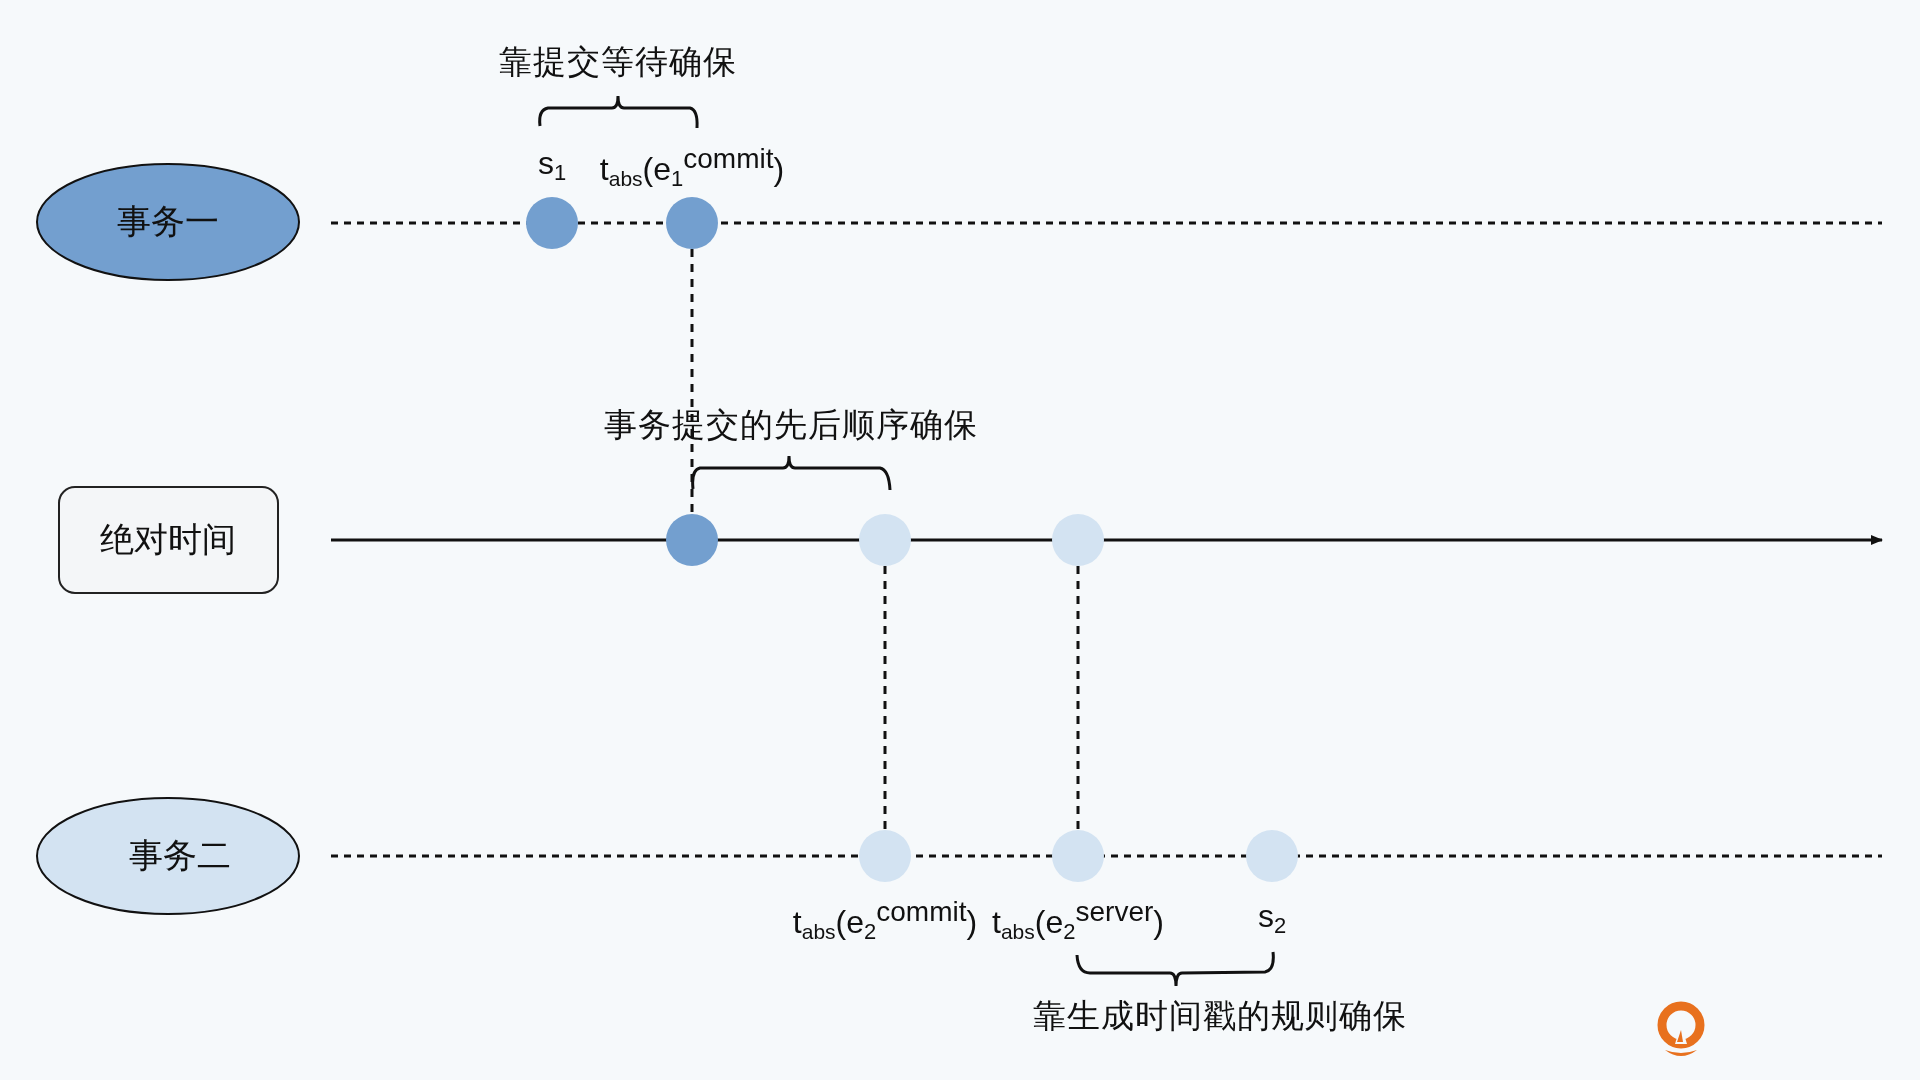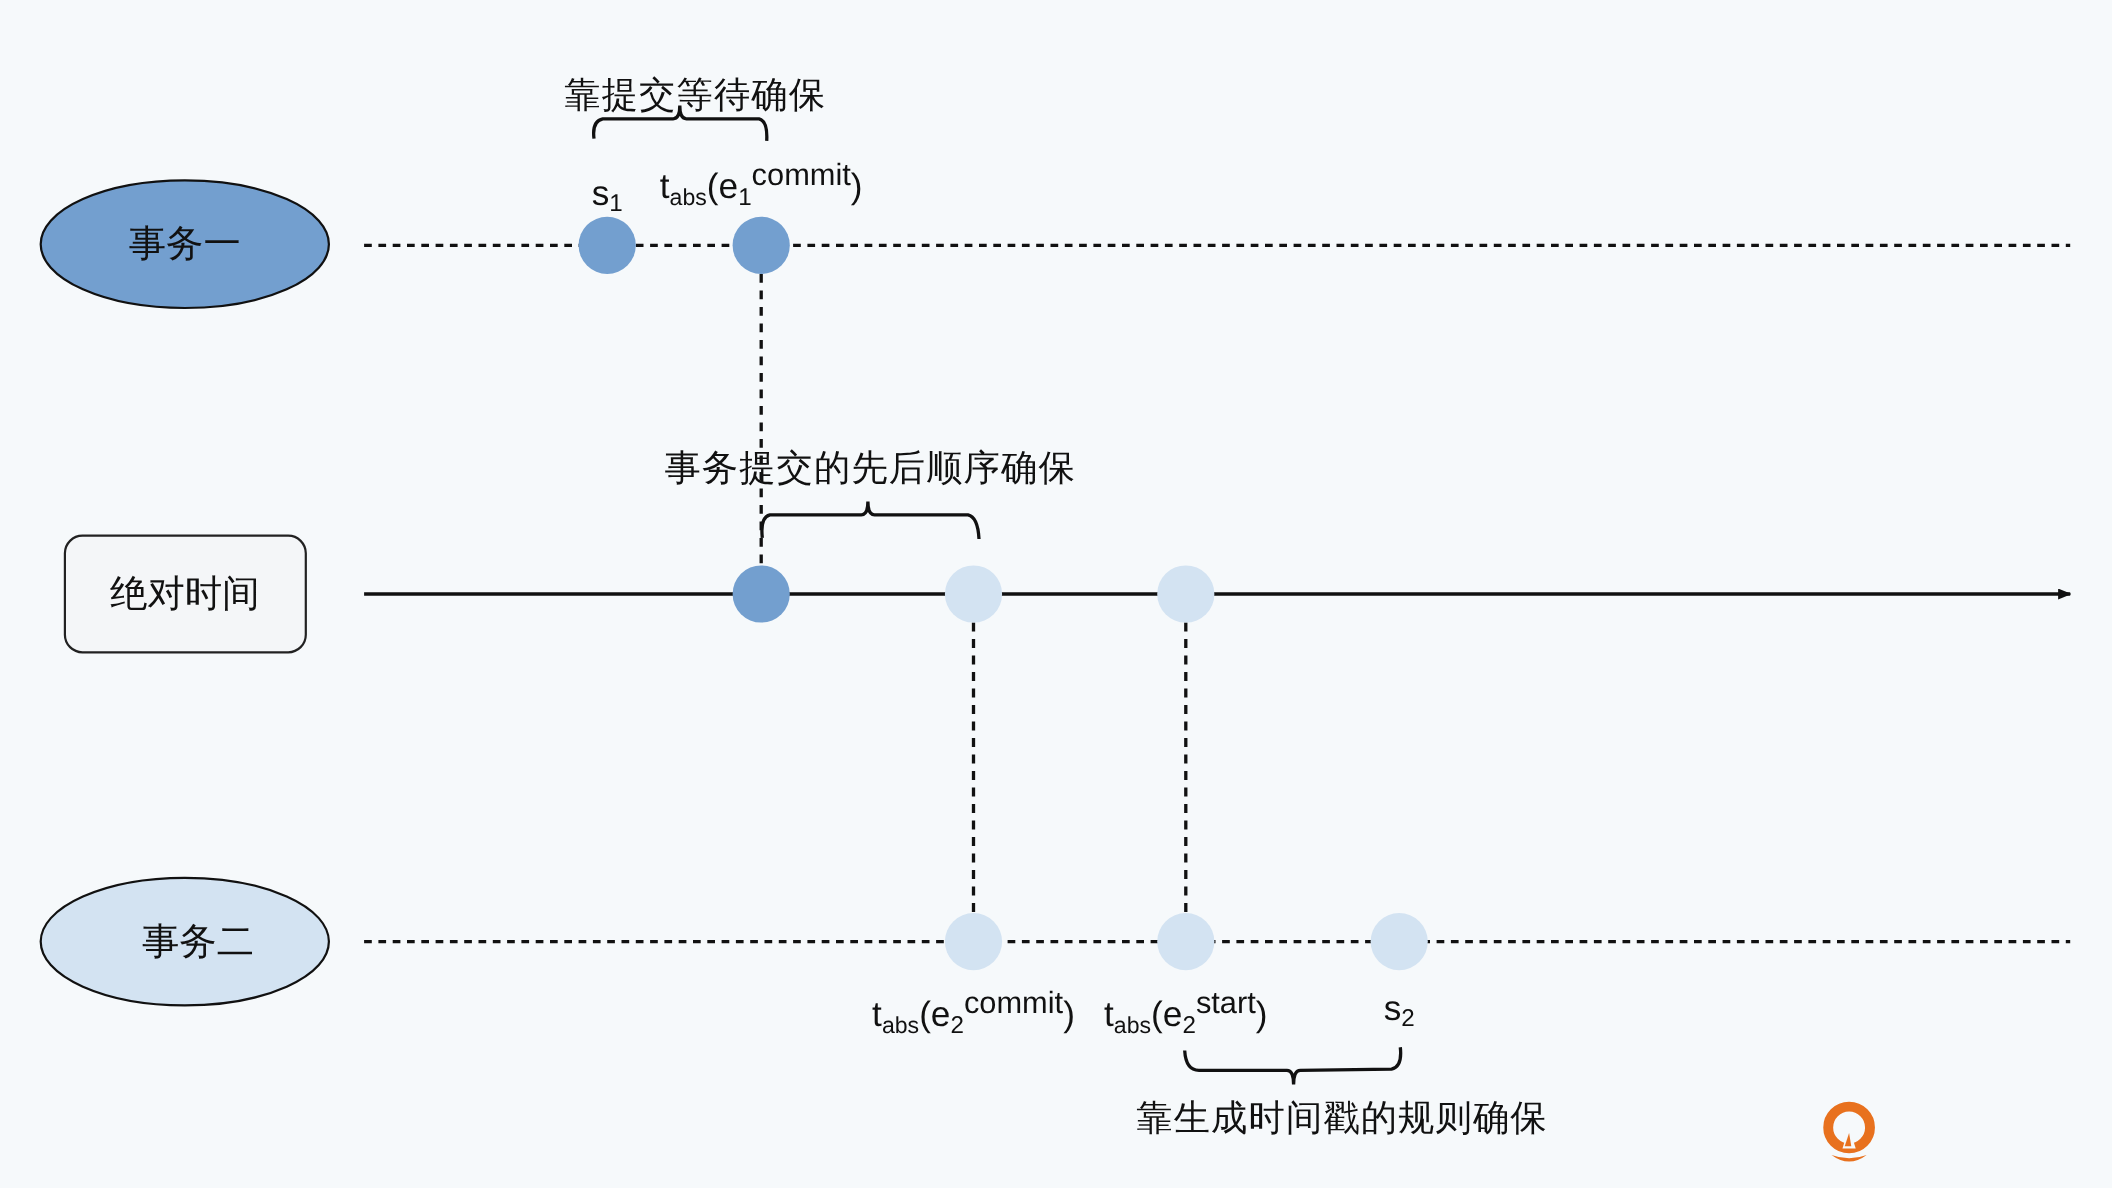--- a/index.html
+++ b/index.html
@@ -58,29 +58,29 @@
 
   <path d="M540,126 Q538,110 548,108 L612,108 Q618,108 618,96 Q618,108 624,108 L690,108 Q698,110 697,128" fill="none" stroke="#111" stroke-width="3"></path>
   <path d="M693,489 Q691,470 700,468 L783,468 Q789,468 789,456 Q789,468 795,468 L880,468 Q889,470 890,490" fill="none" stroke="#111" stroke-width="3"></path>
   <path d="M1077,955 Q1078,973 1090,973 L1170,973 Q1176,973 1176,986 Q1176,973 1182,973 L1265,972 Q1275,970 1273,952" fill="none" stroke="#111" stroke-width="3"></path>
 </svg>
 
 <div class="txt node-label" style="left:168px; top:222px;">事务一</div>
 <div class="txt node-label" style="left:168px; top:540px;">绝对时间</div>
 <div class="txt node-label" style="left:180px; top:856px;">事务二</div>
 
-<div class="txt cn-label" style="left:632px; top:40px;margin-top:24px;">靠提交等待确保</div>
+<div class="txt cn-label" style="left:618px; top:40px;">靠提交等待确保</div>
 <div class="txt cn-label" style="left:791px; top:403px;text-align:center;">事务提交的先后顺序确保</div>
 <div class="txt cn-label" style="left:1220px; top:994px;">靠生成时间戳的规则确保</div>
 
-<div class="txt math" style="left:552px; top:145px;margin-top:12px;"><span>s</span><span class="idx">1</span></div>
+<div class="txt math" style="left:552px; top:145px;"><span>s</span><span class="idx">1</span></div>
 <div class="txt math" style="left:692px; top:143px;"><span>t</span><sub>abs</sub><span>(e</span><span class="idx">1</span><sup>commit</sup><span>)</span></div>
 
 <div class="txt math" style="left:885px; top:896px;"><span>t</span><sub>abs</sub><span>(e</span><span class="idx">2</span><sup>commit</sup><span>)</span></div>
-<div class="txt math" style="left:1078px; top:896px;"><span>t</span><sub>abs</sub><span>(e</span><span class="idx">2</span><sup>start</sup><span>)</span></div>
+<div class="txt math" style="left:1078px; top:896px;"><span>t</span><sub>abs</sub><span>(e</span><span class="idx">2</span><sup>server</sup><span>)</span></div>
 <div class="txt math" style="left:1272px; top:898px;"><span>s</span><span class="idx">2</span></div>
 
 <div class="logo">
   <svg width="52" height="60" viewBox="0 0 52 60">
     <circle cx="26" cy="25" r="19" fill="none" stroke="#e8711e" stroke-width="9"></circle>
     <path d="M20,44 L26,24 L32,44 z" fill="#f6f9fb"></path>
     <path d="M22,42 L26,30 L28,42 z" fill="#e8711e"></path>
     <path d="M10,50 Q26,62 42,50 Q26,56 10,50 z" fill="#e8711e"></path>
   </svg>
 </div>

